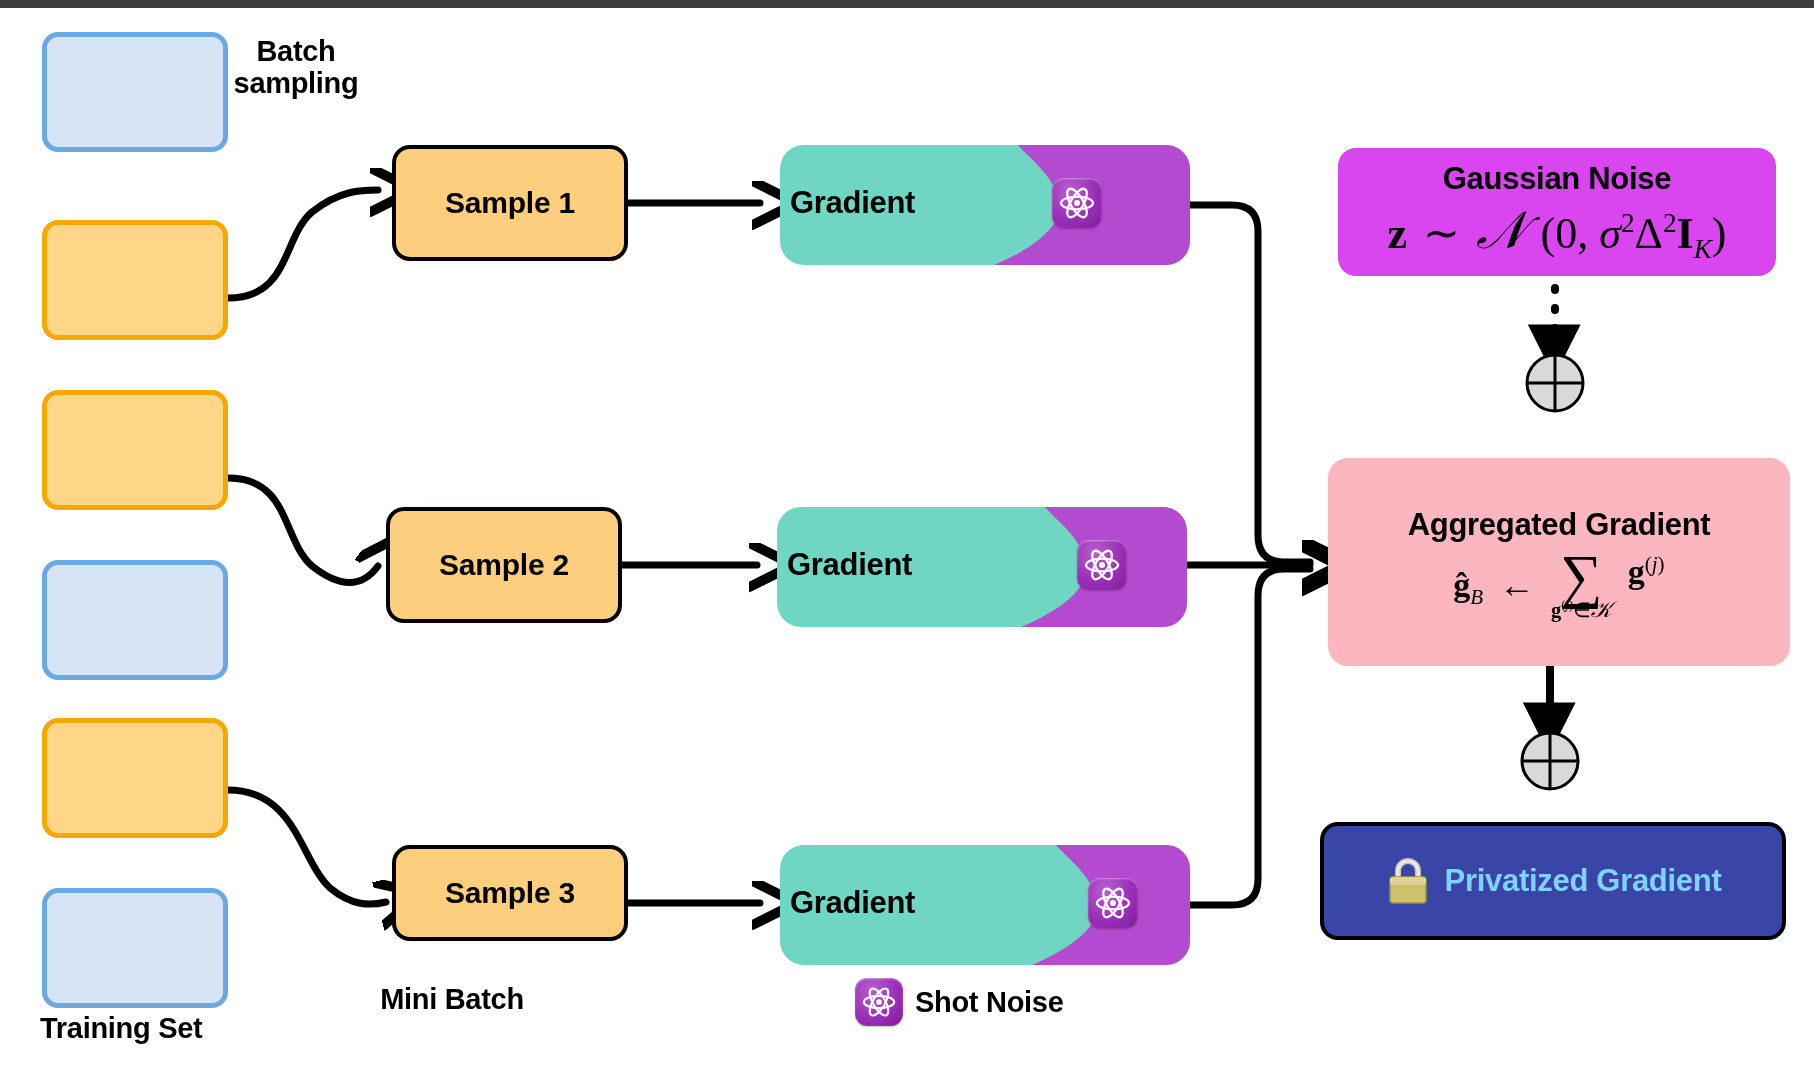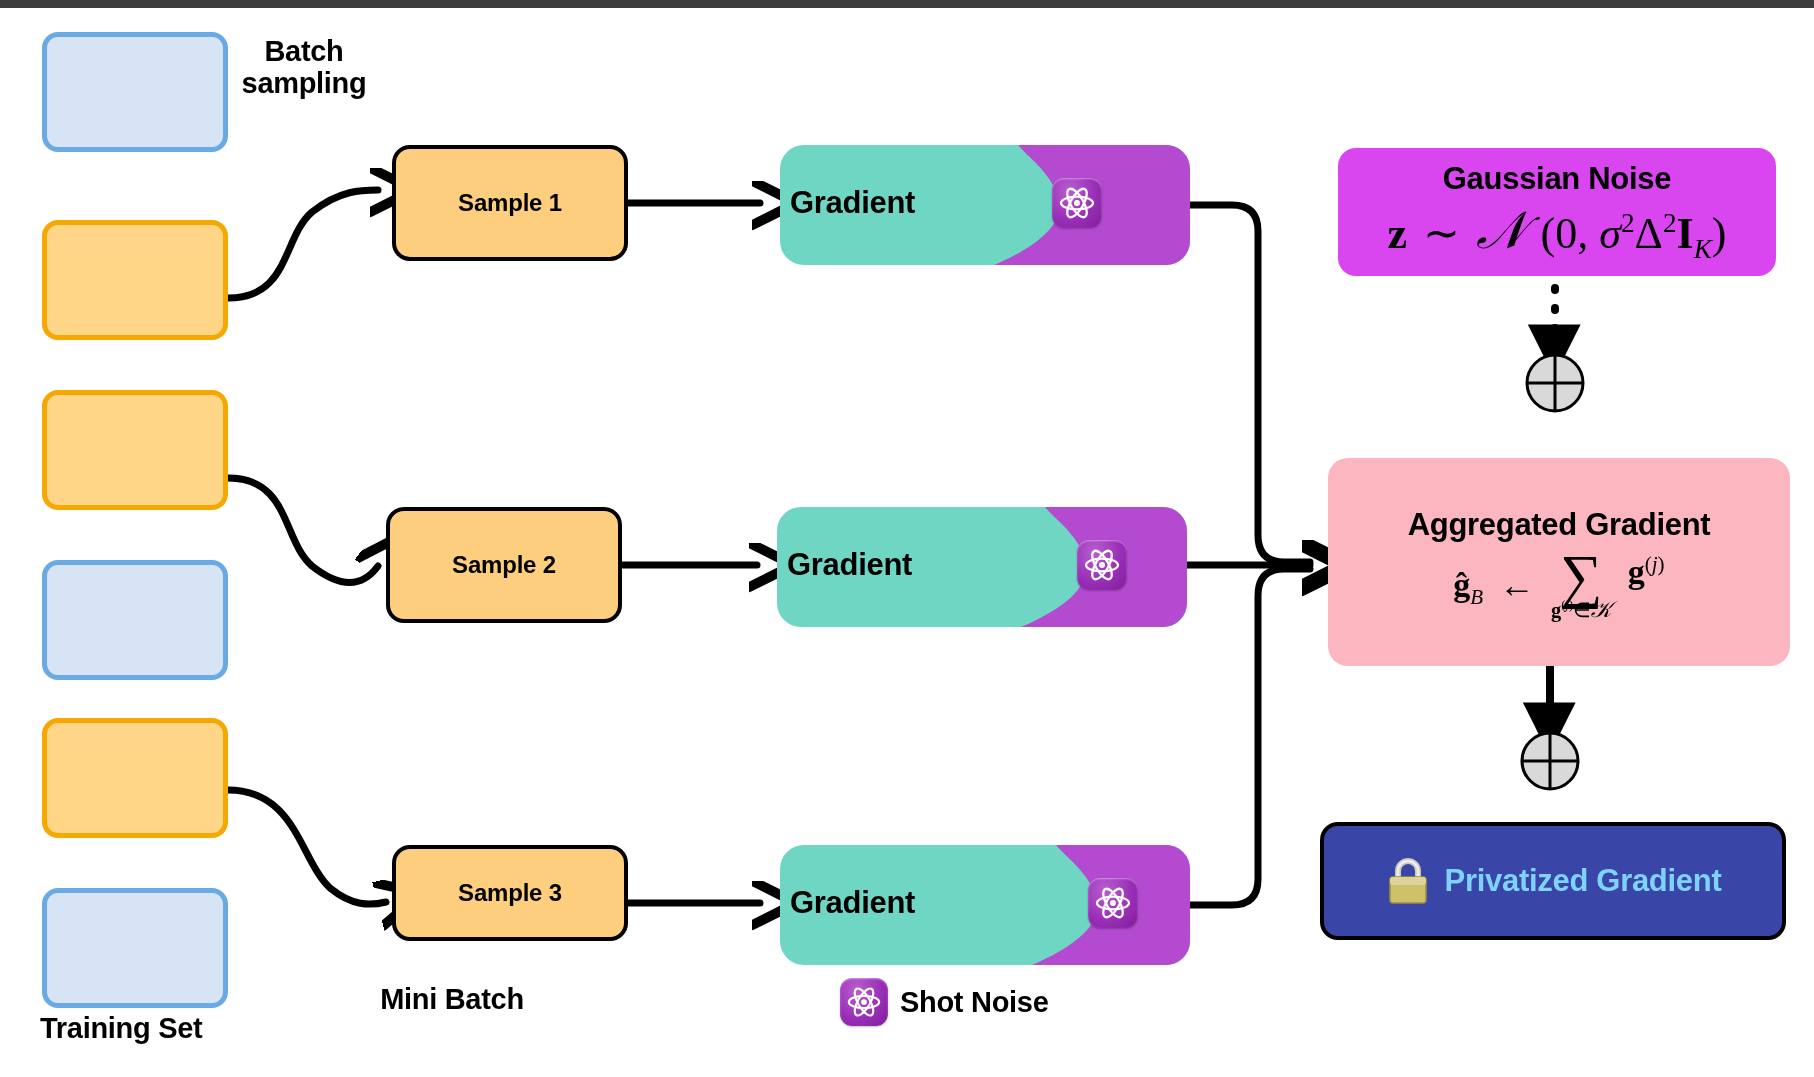--- a/index.html
+++ b/index.html
@@ -49,21 +49,21 @@
   .sample-box {
     position: absolute;
     box-sizing: border-box;
     background: #fcce7e;
     border: 4px solid #000000;
     border-radius: 18px;
     display: flex;
     align-items: center;
     justify-content: center;
     font-weight: bold;
-    font-size: 24px;
+    font-size: 30px;
     color: #000;
     letter-spacing: -0.2px;
   }
   
   .grad-wrap {
     position: absolute;
     padding-left: 20px;
   }
   .grad-label {
     position: absolute;
@@ -136,20 +136,21 @@
     color: #000;
     text-align: center;
     line-height: 1.12;
     letter-spacing: -0.3px;
   }
   .legend-item {
     position: absolute;
     display: flex;
     align-items: center;
     gap: 12px;
+    margin-left: 15px;
   }
   .legend-text {
     font-weight: bold;
     font-size: 29px;
     color: #000;
     letter-spacing: -0.3px;
   }
   .plus-node {
     position: absolute;
     width: 62px;
@@ -192,21 +193,21 @@
 
   <div class="ts-box ts-blue" style="left:42px;  top:32px;  width:186px; height:120px;"></div>
   <div class="ts-box ts-orange" style="left:42px; top:220px; width:186px; height:120px;"></div>
   <div class="ts-box ts-orange" style="left:42px; top:390px; width:186px; height:120px;"></div>
   <div class="ts-box ts-blue" style="left:42px;  top:560px; width:186px; height:120px;"></div>
   <div class="ts-box ts-orange" style="left:42px; top:718px; width:186px; height:120px;"></div>
   <div class="ts-box ts-blue" style="left:42px;  top:888px; width:186px; height:120px;"></div>
 
   <div class="lbl" style="left:40px; top:1012px; text-align:right;">Training Set</div>
 
-  <div class="lbl" style="left:204px; top:35px; width:200px;">
+  <div class="lbl" style="left:196px; top:35px; width:200px;">
     <div>Batch</div>
     <div>sampling</div>
   </div>
 
 
   <div class="sample-box" style="left:392px; top:145px; width:236px; height:116px;">
     <span>Sample 1</span>
   </div>
   <div class="sample-box" style="left:386px; top:507px; width:236px; height:116px;">
     <span>Sample 2</span>

